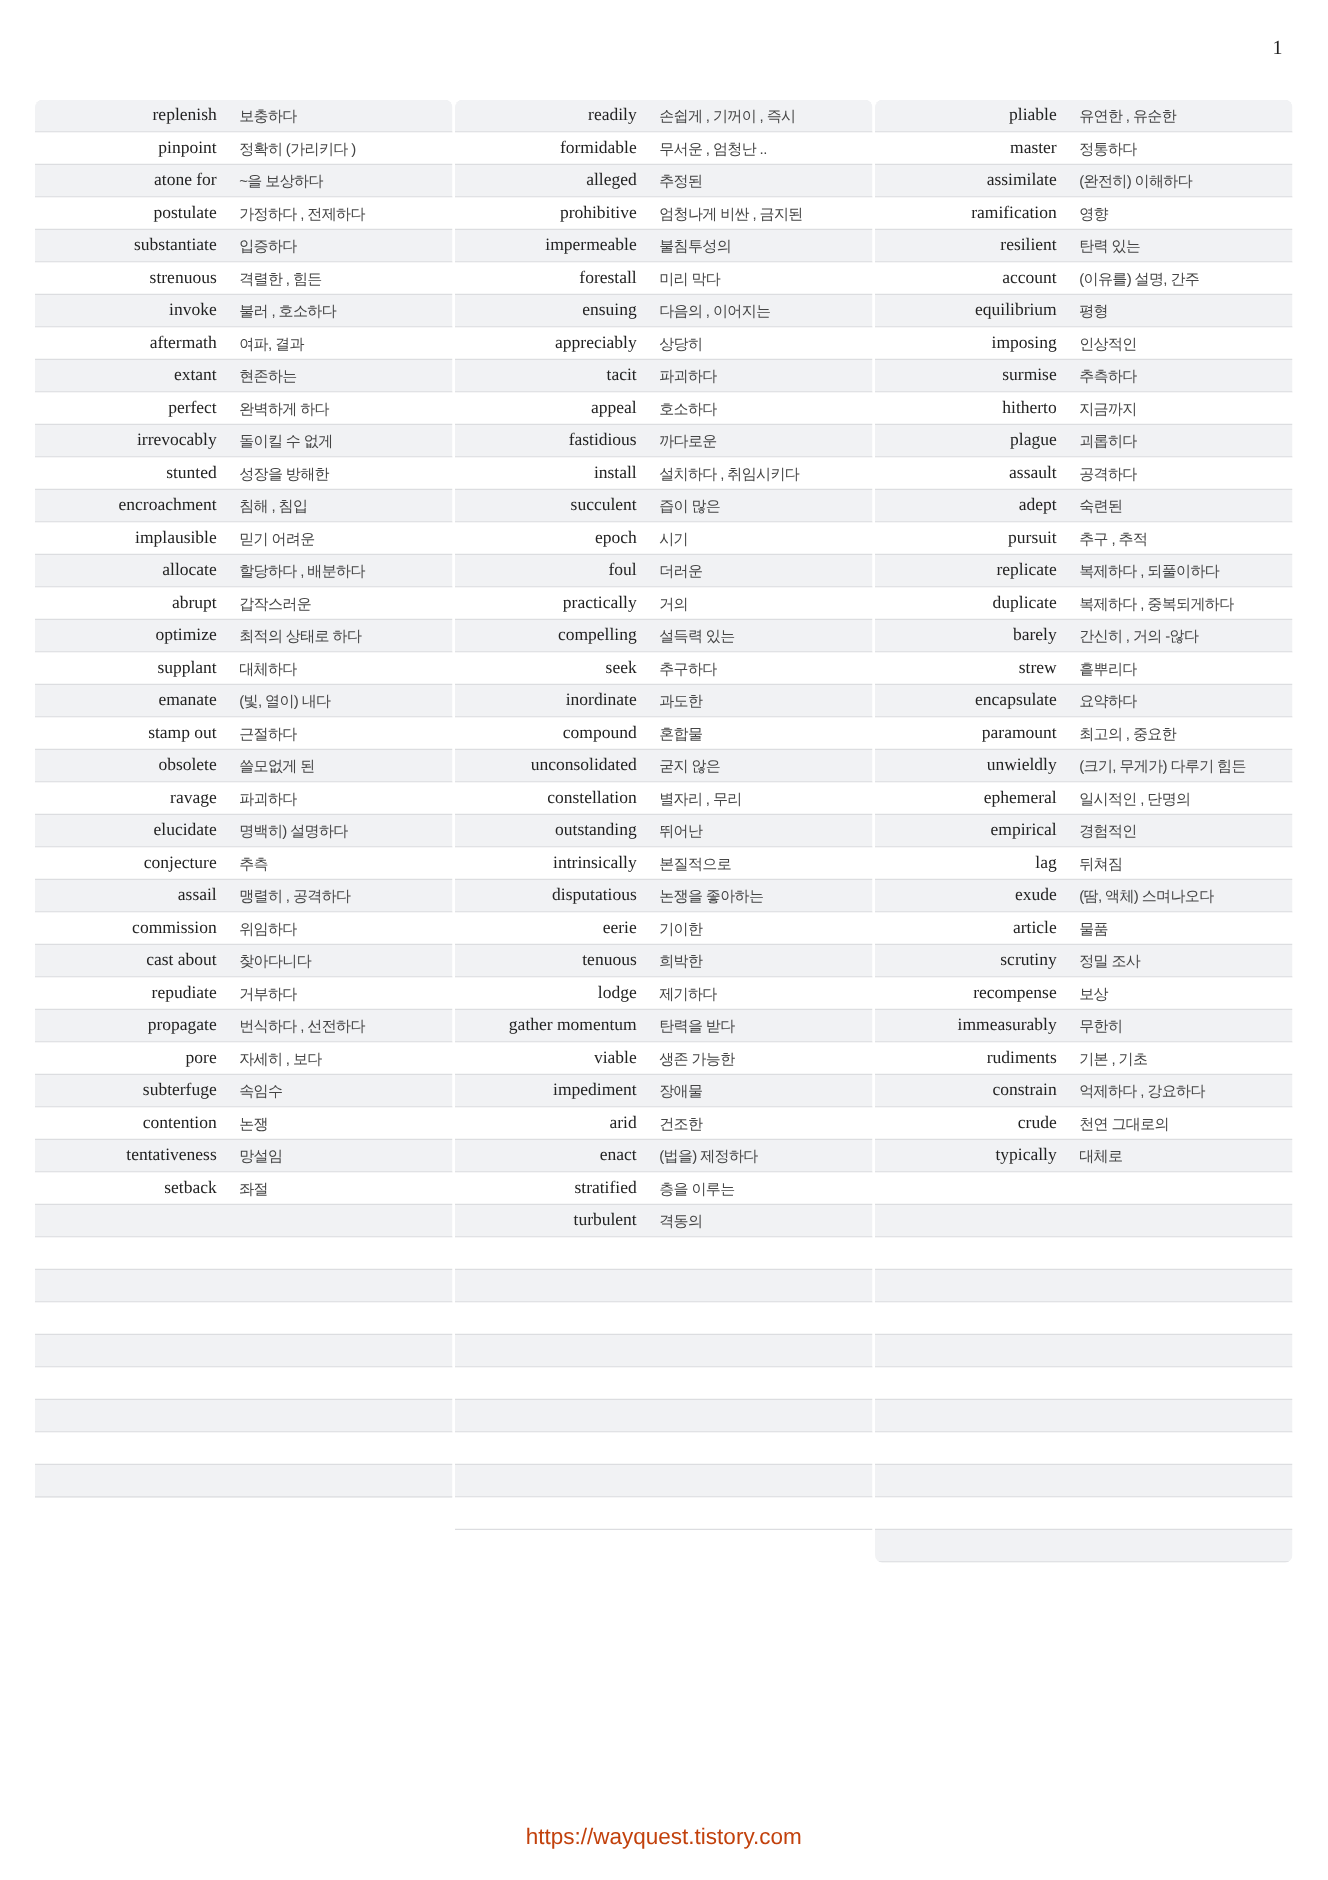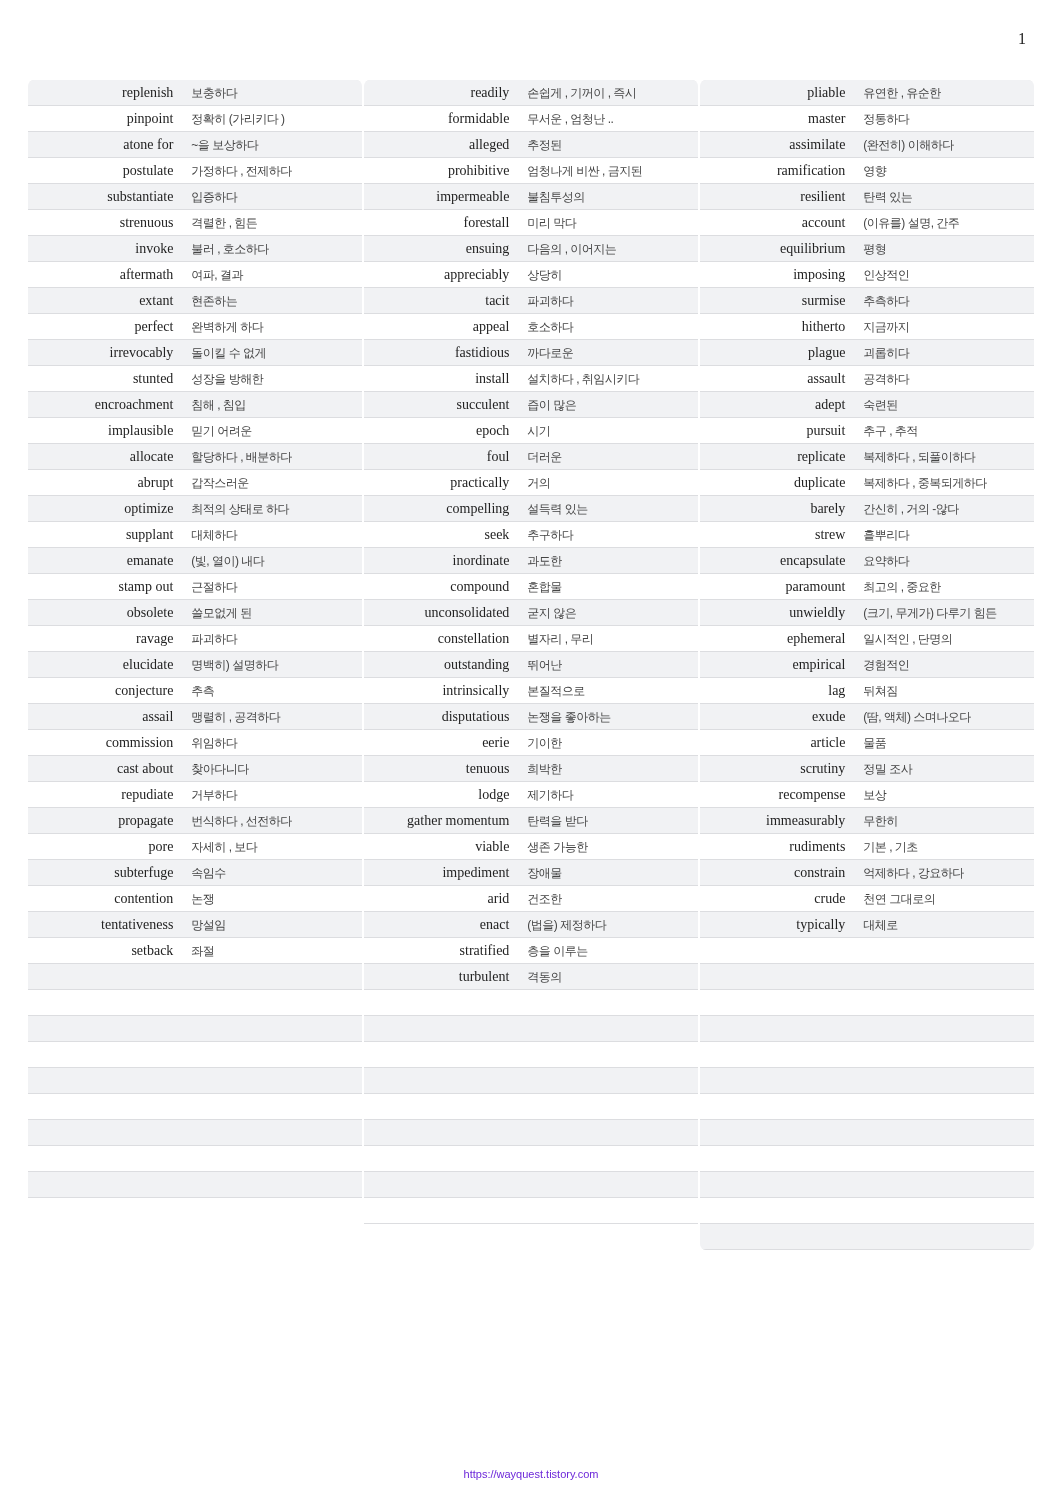--- a/index.html
+++ b/index.html
@@ -78,22 +78,22 @@
   }
   .row .term:empty, .row .def:empty {
     min-height: 1px;
   }
   .footer {
     position: absolute;
     left: 0;
     right: 0;
     bottom: 24px;
     text-align: center;
-    font-size: 11px;
-    color: #6d28d9;
+    font-size: 18px;
+    color: #c2410c;
     font-family: sans-serif;
   }
 </style>
 </head>
 <body>
 
 <div class="page">
   <div class="page-num">1</div>
 
   <div class="cols">

